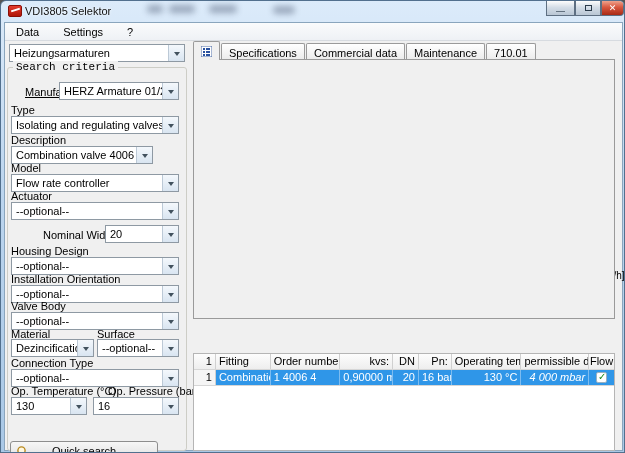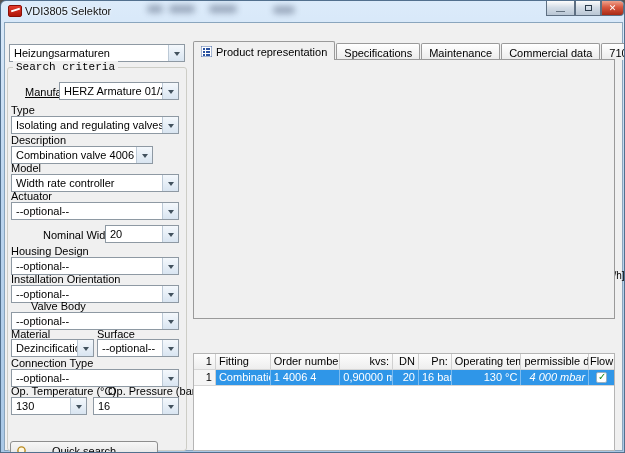--- a/index.html
+++ b/index.html
@@ -89,20 +89,25 @@
         <span style="margin-top:6px;">—</span>
       </div>
     <div class="wbtn" style="left:574px;width:26px;">
         <span class="maxglyph"></span>
       </div>
     <div class="wbtn close" style="left:600px;width:23px;">
         <span>✕</span>
       </div>
   </div>
 
+  <div class="menubar">
+    <span class="menuitem">Data</span>
+    <span class="menuitem">Settings</span>
+    <span class="menuitem">?</span>
+  </div>
 
   <div class="combo" style="left:8px;top:43px;width:176px;">
     <span class="ct">Heizungsarmaturen</span>
     <span class="cb">
         <i></i>
       </span>
   </div>
 
   <div class="gbox" style="left:6px;top:66px;width:180px;height:384px;"></div>
   <span class="gtitle" style="left:12px;top:60px;font-family:Liberation Mono, monospace;">Search criteria</span>
@@ -126,21 +131,21 @@
   <span class="lbl" style="left:10px;top:133px;">Description</span>
   <div class="combo" style="left:10px;top:145px;width:142px;">
     <span class="ct">Combination valve 4006</span>
     <span class="cb">
         <i></i>
       </span>
   </div>
 
   <span class="lbl" style="left:10px;top:161px;">Model</span>
   <div class="combo" style="left:10px;top:173px;width:168px;">
-    <span class="ct">Width rate controller</span>
+    <span class="ct">Flow rate controller</span>
     <span class="cb">
         <i></i>
       </span>
   </div>
 
   <span class="lbl" style="left:10px;top:189px;">Actuator</span>
   <div class="combo" style="left:10px;top:201px;width:168px;">
     <span class="ct">--optional--</span>
     <span class="cb">
         <i></i>
@@ -164,21 +169,21 @@
   </div>
 
   <span class="lbl" style="left:10px;top:272px;">Installation Orientation</span>
   <div class="combo" style="left:10px;top:284px;width:168px;">
     <span class="ct">--optional--</span>
     <span class="cb">
         <i></i>
       </span>
   </div>
 
-  <span class="lbl" style="left:10px;top:299px;margin-left:20px;">Valve Body</span>
+  <span class="lbl" style="left:10px;top:299px;">Valve Body</span>
   <div class="combo" style="left:10px;top:311px;width:168px;">
     <span class="ct">--optional--</span>
     <span class="cb">
         <i></i>
       </span>
   </div>
 
   <span class="lbl" style="left:10px;top:327px;">Material</span>
   <span class="lbl" style="left:96px;top:327px;">Surface</span>
   <div class="combo" style="left:10px;top:338px;width:83px;">
@@ -229,30 +234,29 @@
     <div class="tab active">
       <svg width="11" height="11" viewBox="0 0 11 11">
         <rect x="0" y="0" width="11" height="11" fill="#fff" stroke="#4a6aa5"></rect>
         <rect x="2" y="2" width="2" height="2" fill="#2a52a0"></rect>
           <rect x="5" y="2" width="4" height="2" fill="#2a52a0"></rect>
         <rect x="2" y="5" width="2" height="2" fill="#2a52a0"></rect>
           <rect x="5" y="5" width="4" height="2" fill="#2a52a0"></rect>
         <rect x="2" y="8" width="2" height="2" fill="#2a52a0"></rect>
           <rect x="5" y="8" width="4" height="2" fill="#2a52a0"></rect>
       </svg>
-      <span>Product representation</span>
     </div>
     <div class="tab">
         <span>Specifications</span>
       </div>
     <div class="tab">
+        <span>Commercial data</span>
+      </div>
+    <div class="tab">
         <span>Maintenance</span>
-      </div>
-    <div class="tab">
-        <span>Commercial data</span>
       </div>
     <div class="tab">
         <span>710.01</span>
       </div>
 
   </div>
 
   <div class="tabpage"></div>
 
   <div class="toolbar">

